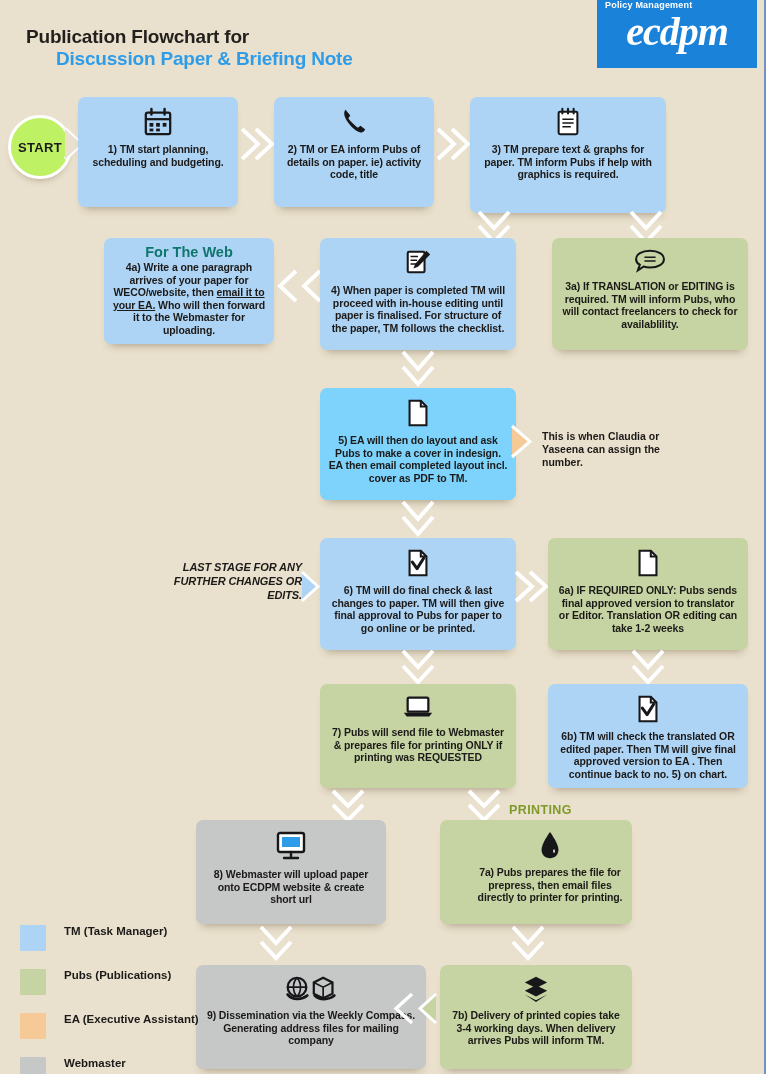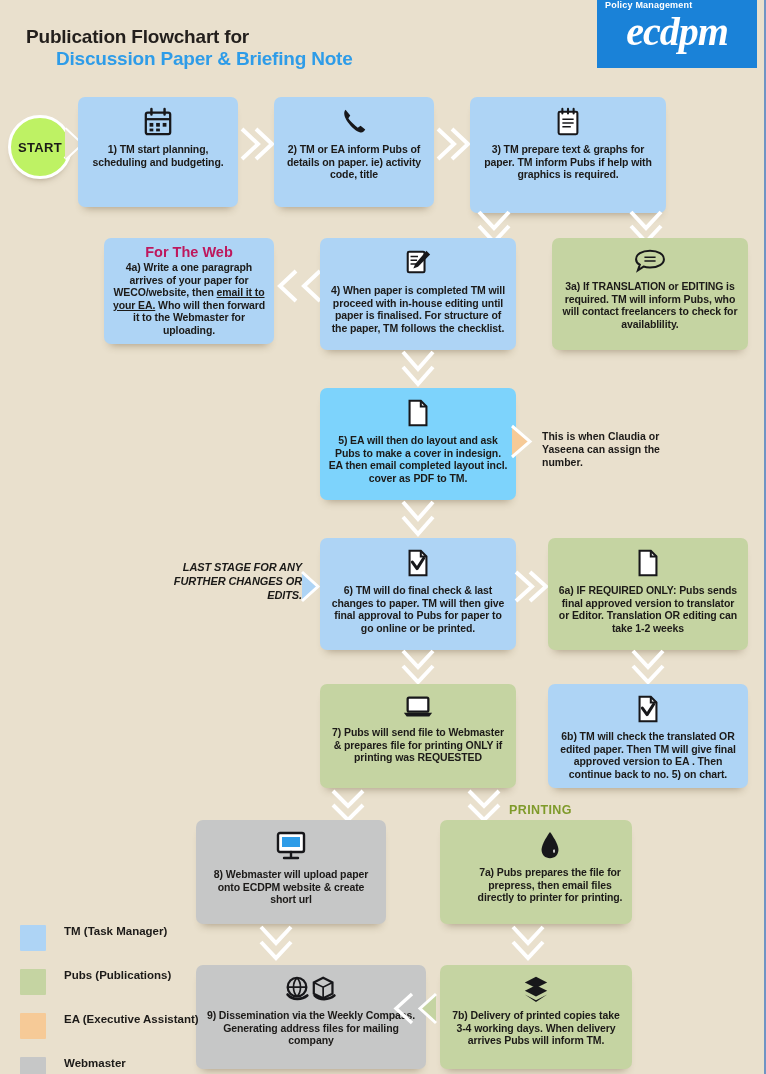--- a/index.html
+++ b/index.html
@@ -58,21 +58,21 @@
 
   .box .ico{
     display:block;line-height:1;margin-top:4px;margin-bottom:3px;
     color:#17171a;
   }
   .box .txt{
     font-size:10.5px;line-height:12.6px;font-weight:bold;color:#1c1a18;
     text-align:center;letter-spacing:-.1px;
   }
   .box .hd{
-    font-size:14.5px;font-weight:bold;color:#be185d;text-align:center;
+    font-size:14.5px;font-weight:bold;color:#0f766e;text-align:center;
     margin-bottom:1px;
   }
   .u{text-decoration:underline;}
 
   
   .arrow{position:absolute;}
   .arrow svg{display:block;}
 
   
   .start{

